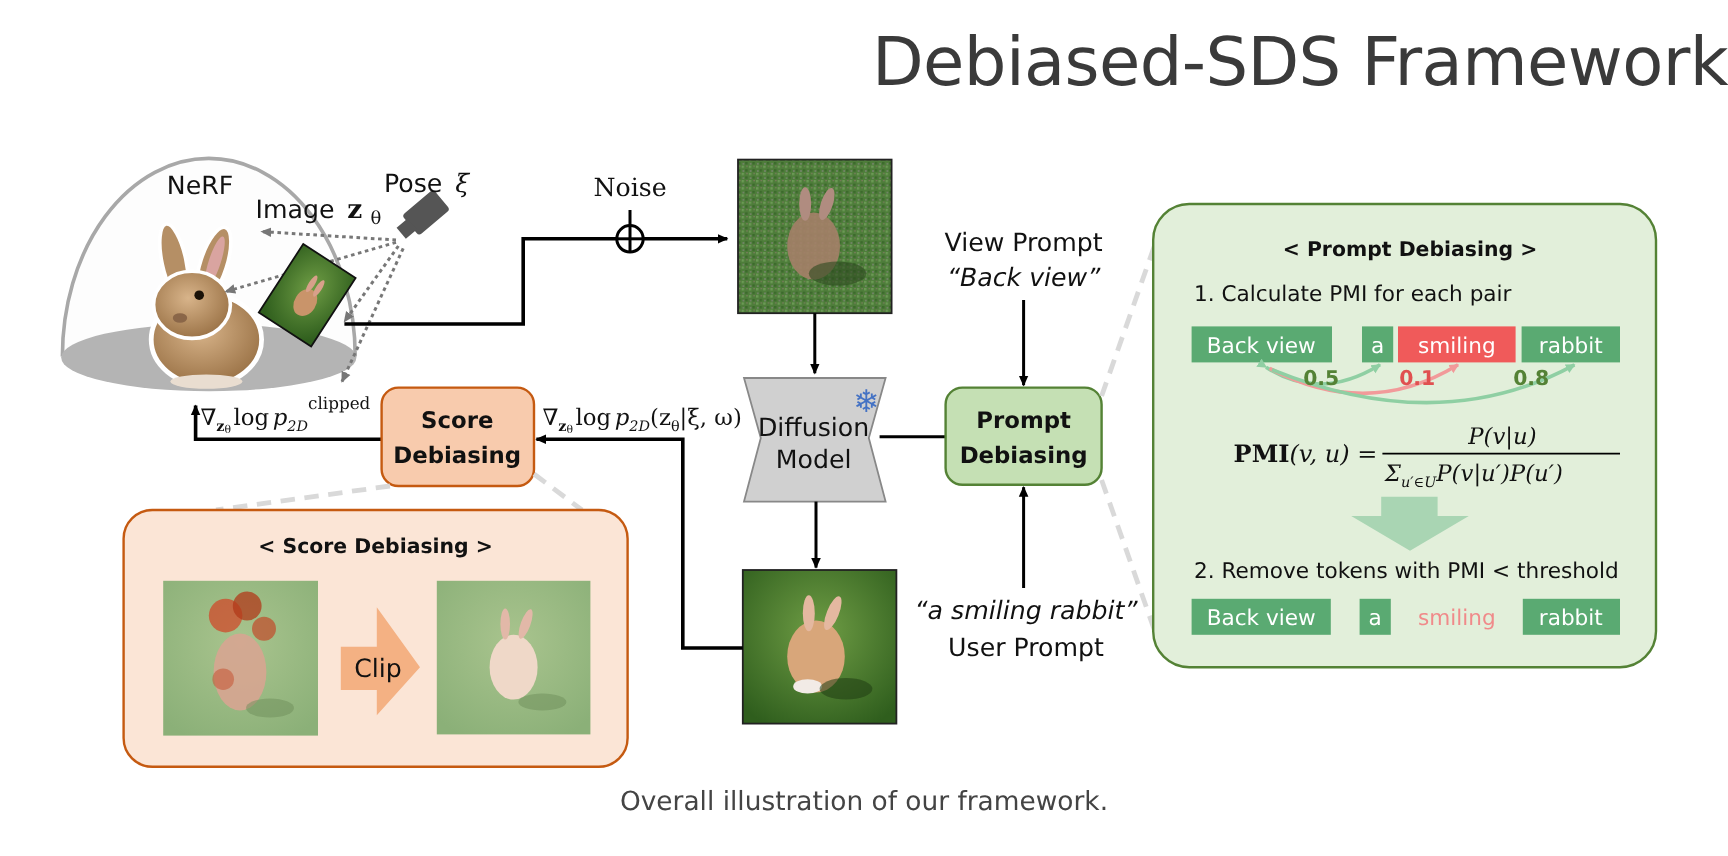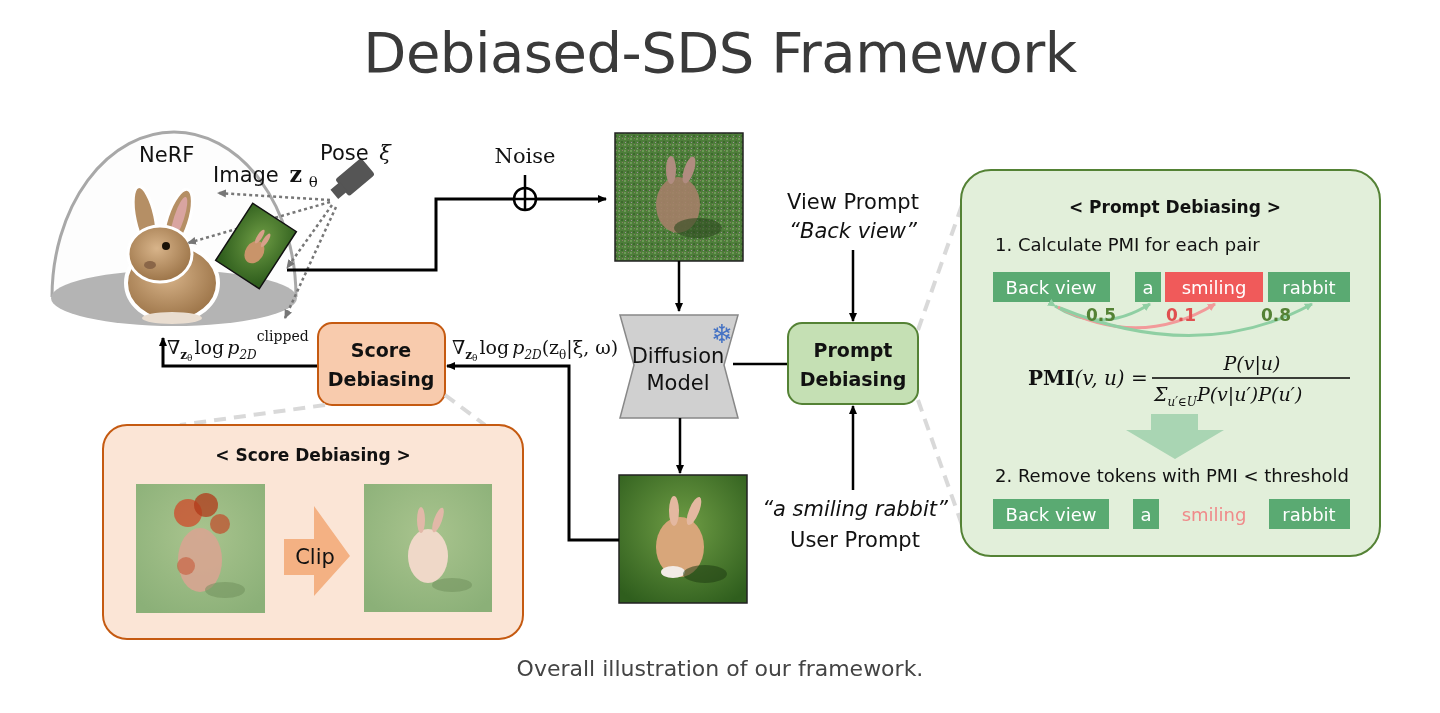--- a/index.html
+++ b/index.html
@@ -1,19 +1,19 @@
 <!DOCTYPE html>
 <html><head>
 <meta charset="utf-8">
 <style>
   html, body { margin: 0; padding: 0; background: #ffffff; }
   body { width: 1440px; height: 713px; position: relative; overflow: hidden;
          font-family: "Liberation Sans", sans-serif; color: #111; }
   .abs { position: absolute; }
-  #title { left: 0; width: 1440px; top: 20px; text-align: center; font-size: 56px;
+  #title { left: 0; width: 1440px; top: 20px; text-align: right; font-size: 56px;
            font-weight: 500; color: #3a3a3a; letter-spacing: -0.5px;
            font-family: "DejaVu Sans", sans-serif; }
   #caption { left: 0; width: 1440px; top: 656px; text-align: center; font-size: 22px;
              color: #444; font-family: "DejaVu Sans", sans-serif; }
   svg#diagram { position: absolute; left: 0; top: 0; }
   .lbl { font-family: "DejaVu Sans", sans-serif; font-size: 21px; fill: #111; }
   .serif { font-family: "DejaVu Serif", serif; fill: #111; }
   .box-text { font-family: "DejaVu Sans", sans-serif; font-weight: bold; font-size: 19px; fill: #111; }
   .token { font-family: "DejaVu Sans", sans-serif; font-size: 18px; fill: #fff; }
   .pmi-num { font-family: "DejaVu Sans", sans-serif; font-weight: bold; font-size: 17px; }

